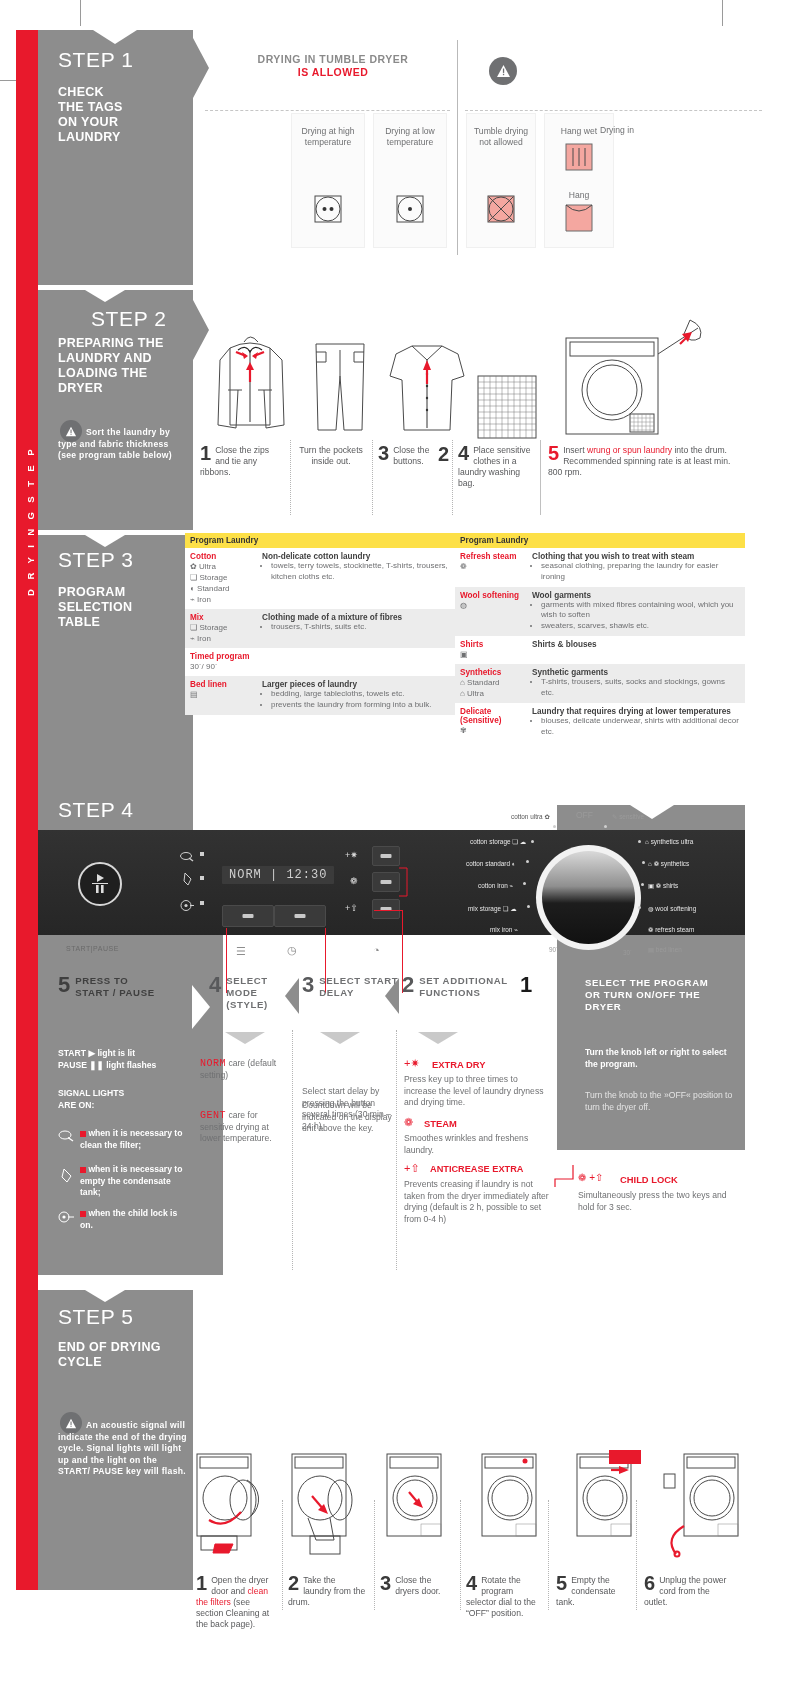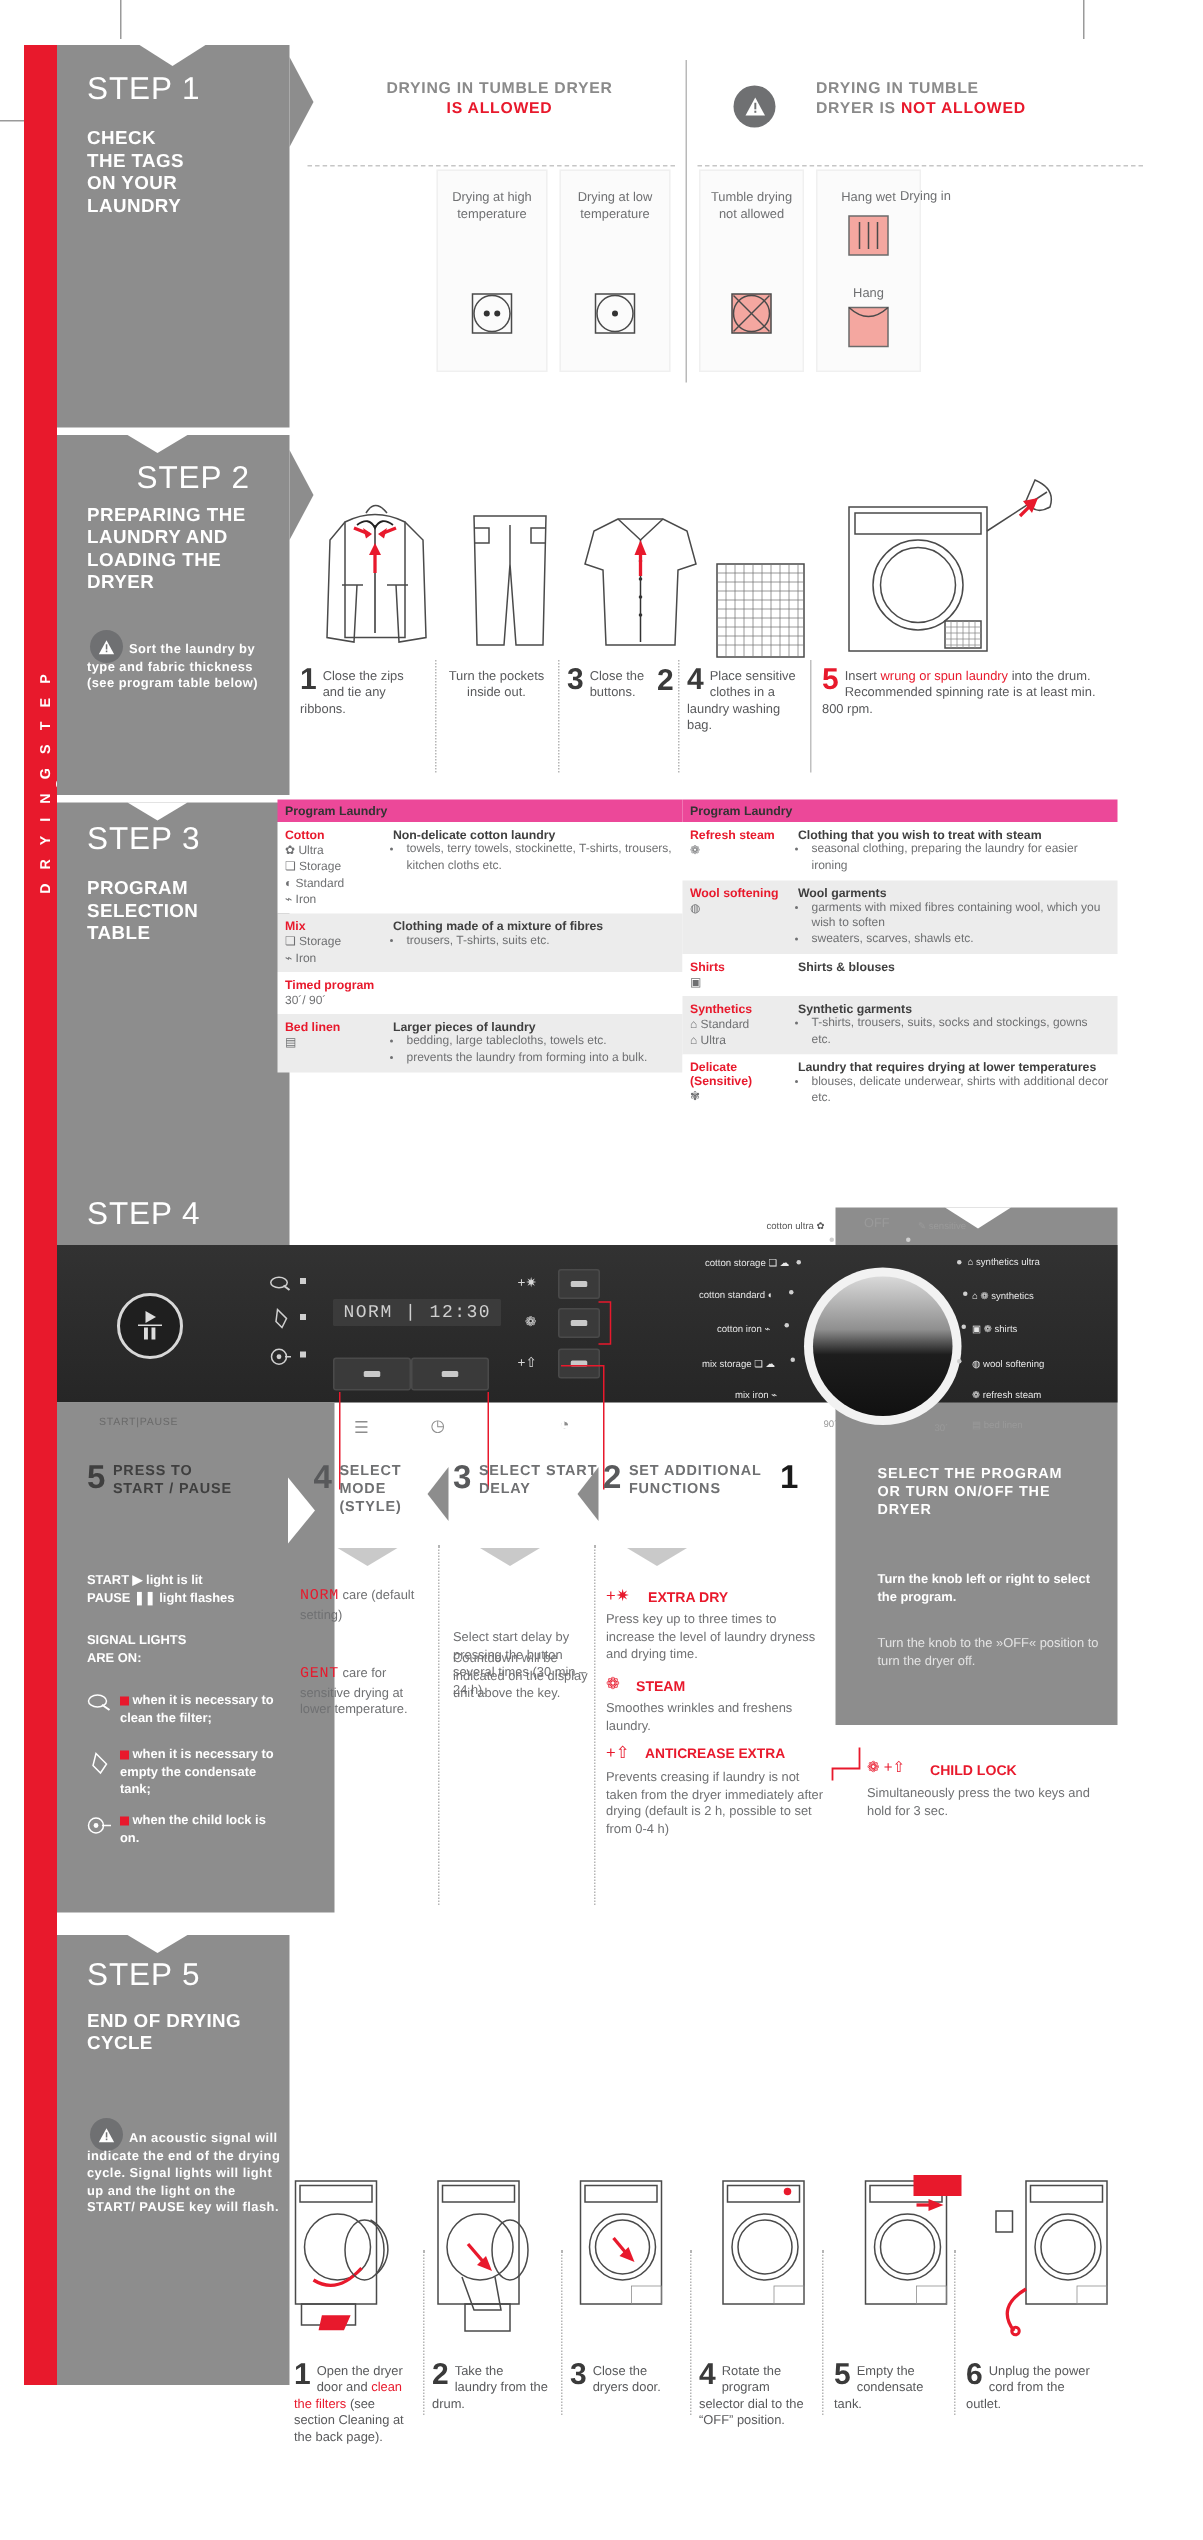--- a/index.html
+++ b/index.html
@@ -73,21 +73,21 @@
   
   .s2-item { position:absolute; font-size:8.6px; line-height:11px; color:#58595b; }
   .s2-num { font-size:20px; font-weight:bold; color:#3a3a3a; float:left; margin-right:4px; line-height:17px; }
   .s2-num.red { color:#e8192c; }
   .dot-div { position:absolute; border-left:1px dotted #b5b5b5; }
   .solid-div { position:absolute; border-left:1px solid #c0c0c0; }
   .red-t { color:#e8192c; }
 
   
   .tbl { position:absolute; font-size:8px; }
-  .tbl .hdr { background:#ec4899; color:#333; font-weight:bold; font-size:8.2px; padding:3px 5px; }
+  .tbl .hdr { background:#fde047; color:#333; font-weight:bold; font-size:8.2px; padding:3px 5px; }
   .tbl .row { display:flex; }
   .tbl .c1 { width:72px; padding:4px 5px; }
   .tbl .c2 { flex:1; padding:4px 5px; }
   .tbl .prog { color:#e8192c; font-weight:bold; font-size:8.2px; }
   .tbl .bold { font-weight:bold; color:#3f3f3f; font-size:8.2px; }
   .tbl .txt { color:#6f7072; line-height:10.5px; }
   .tbl ul { margin:0; padding-left:9px; }
   .tbl li { line-height:10.5px; margin-bottom:0.5px; }
   .rw-a { background:#ffffff; }
   .rw-b { background:#ececec; }
@@ -177,25 +177,20 @@
   </div>
 
   <div class="divider-v" style="left:457px;top:40px;height:215px;"></div>
 
   <div class="warn" style="left:489px;top:57px;width:28px;height:28px;">
     <svg width="15" height="14" viewBox="0 0 15 14">
         <polygon points="7.5,1 14,13 1,13" fill="#fff"></polygon>
         <rect x="6.9" y="4.5" width="1.3" height="4.4" fill="#6f7072"></rect>
         <rect x="6.9" y="9.8" width="1.3" height="1.4" fill="#6f7072"></rect>
       </svg>
-  </div>
-  <div class="s1-head" style="left:544px;top:53px;width:220px;">
-    <span>DRYING IN TUMBLE</span><br>
-    <span>DRYER IS</span>
-    <span class="red">NOT ALLOWED</span>
   </div>
 
   <div class="dash-line" style="left:205px;top:110px;width:245px;"></div>
   <div class="dash-line" style="left:465px;top:110px;width:297px;"></div>
 
   <div class="sym-card" style="left:373px;top:113px;width:74px;height:135px;">
     <div class="sym-label">Drying at low temperature</div>
     <div class="sym-glyph">
       <svg width="32" height="32">
           <rect x="3" y="3" width="26" height="26" class="ln"></rect>

